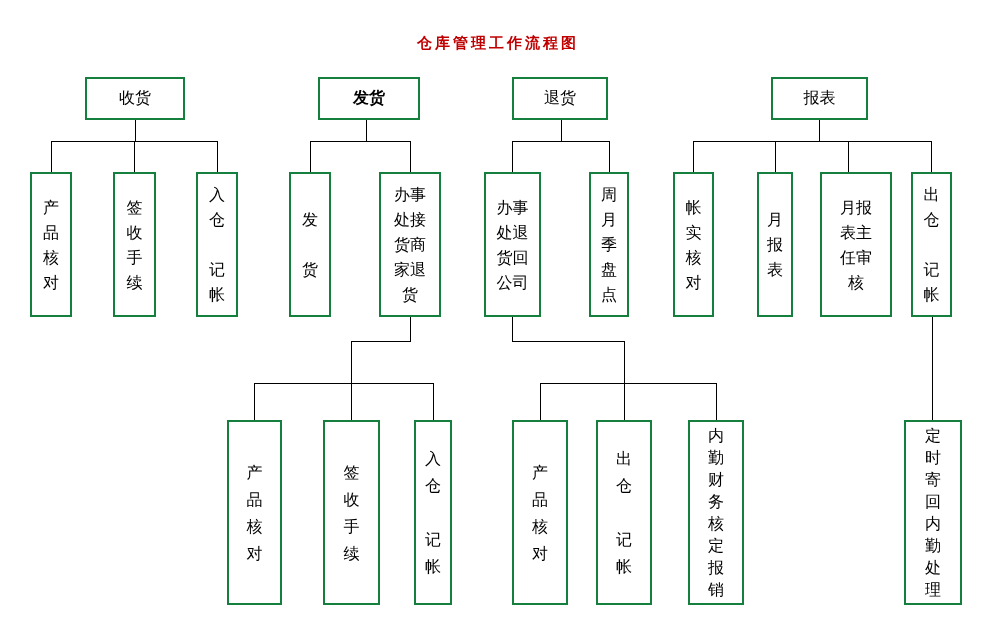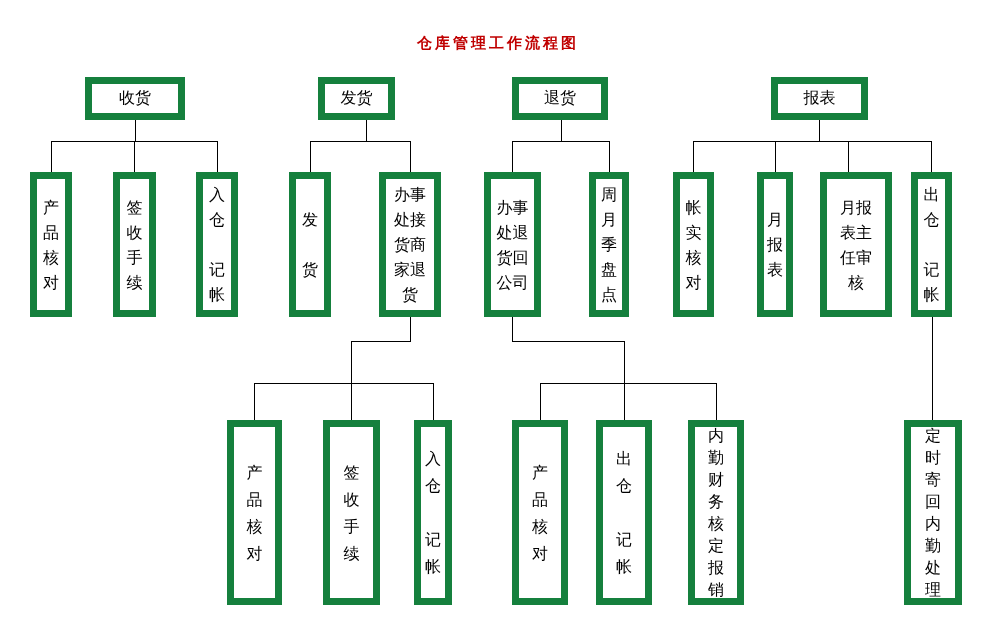--- a/index.html
+++ b/index.html
@@ -1,20 +1,20 @@
 <!DOCTYPE html>
 <html><head>
 <meta charset="utf-8">
 <style>
   html,body{margin:0;padding:0;background:#fff;}
   #page{position:relative;width:996px;height:617px;background:#ffffff;overflow:hidden;
         font-family:"Liberation Sans","DejaVu Sans",sans-serif;color:#000;}
   .title{position:absolute;top:34px;left:0;width:100%;text-align:center;
          font-size:15px;font-weight:bold;letter-spacing:3px;}
-  .box{position:absolute;box-sizing:border-box;border:7px solid #15803d;background:#fff;
+  .box{position:absolute;box-sizing:border-box;border:2px solid #15803d;background:#fff;
        display:flex;align-items:center;justify-content:center;text-align:center;}
   .hbox{top:77px;height:43px;font-size:16px;}
   .vbox{white-space:pre-line;font-size:16px;}
   .l1{top:172px;height:145px;line-height:25px;}
   .l2{top:420px;height:185px;line-height:27px;}
   .tight{line-height:22px;}
   #connectors{position:absolute;top:0;left:0;pointer-events:none;}
   #connectors path{stroke:#000;stroke-width:1;fill:none;}
   .watermark{position:absolute;left:842px;top:566px;width:154px;}
   .wm-row{display:flex;align-items:center;}
@@ -34,21 +34,21 @@
     <path d="M561 120 V141 M512.5 141 H609 M512.5 141 V172 M609 141 V172"></path>
     <path d="M819.5 120 V141 M693.5 141 H931.5 M693.5 141 V172 M775 141 V172 M848.5 141 V172 M931.5 141 V172"></path>
     <path d="M410 317 V341 H351.5 V383 M254.5 383 H433 M254.5 383 V420 M351.5 383 V420 M433 383 V420"></path>
     <path d="M512.5 317 V341 H624 V383 M540 383 H716 M540 383 V420 M624 383 V420 M716 383 V420"></path>
     <path d="M932 317 V420"></path>
   </svg>
 
   <div class="box hbox" style="left:85px;width:100px;">
     <span>收货</span>
   </div>
-  <div class="box hbox" style="left:318px;width:77px;">
+  <div class="box hbox" style="left:318px;width:102px;font-weight:bold;">
     <span>发货</span>
   </div>
   <div class="box hbox" style="left:512px;width:96px;">
     <span>退货</span>
   </div>
   <div class="box hbox" style="left:771px;width:97px;">
     <span>报表</span>
   </div>
 
   <div class="box vbox l1" style="left:30px;width:42px;">

